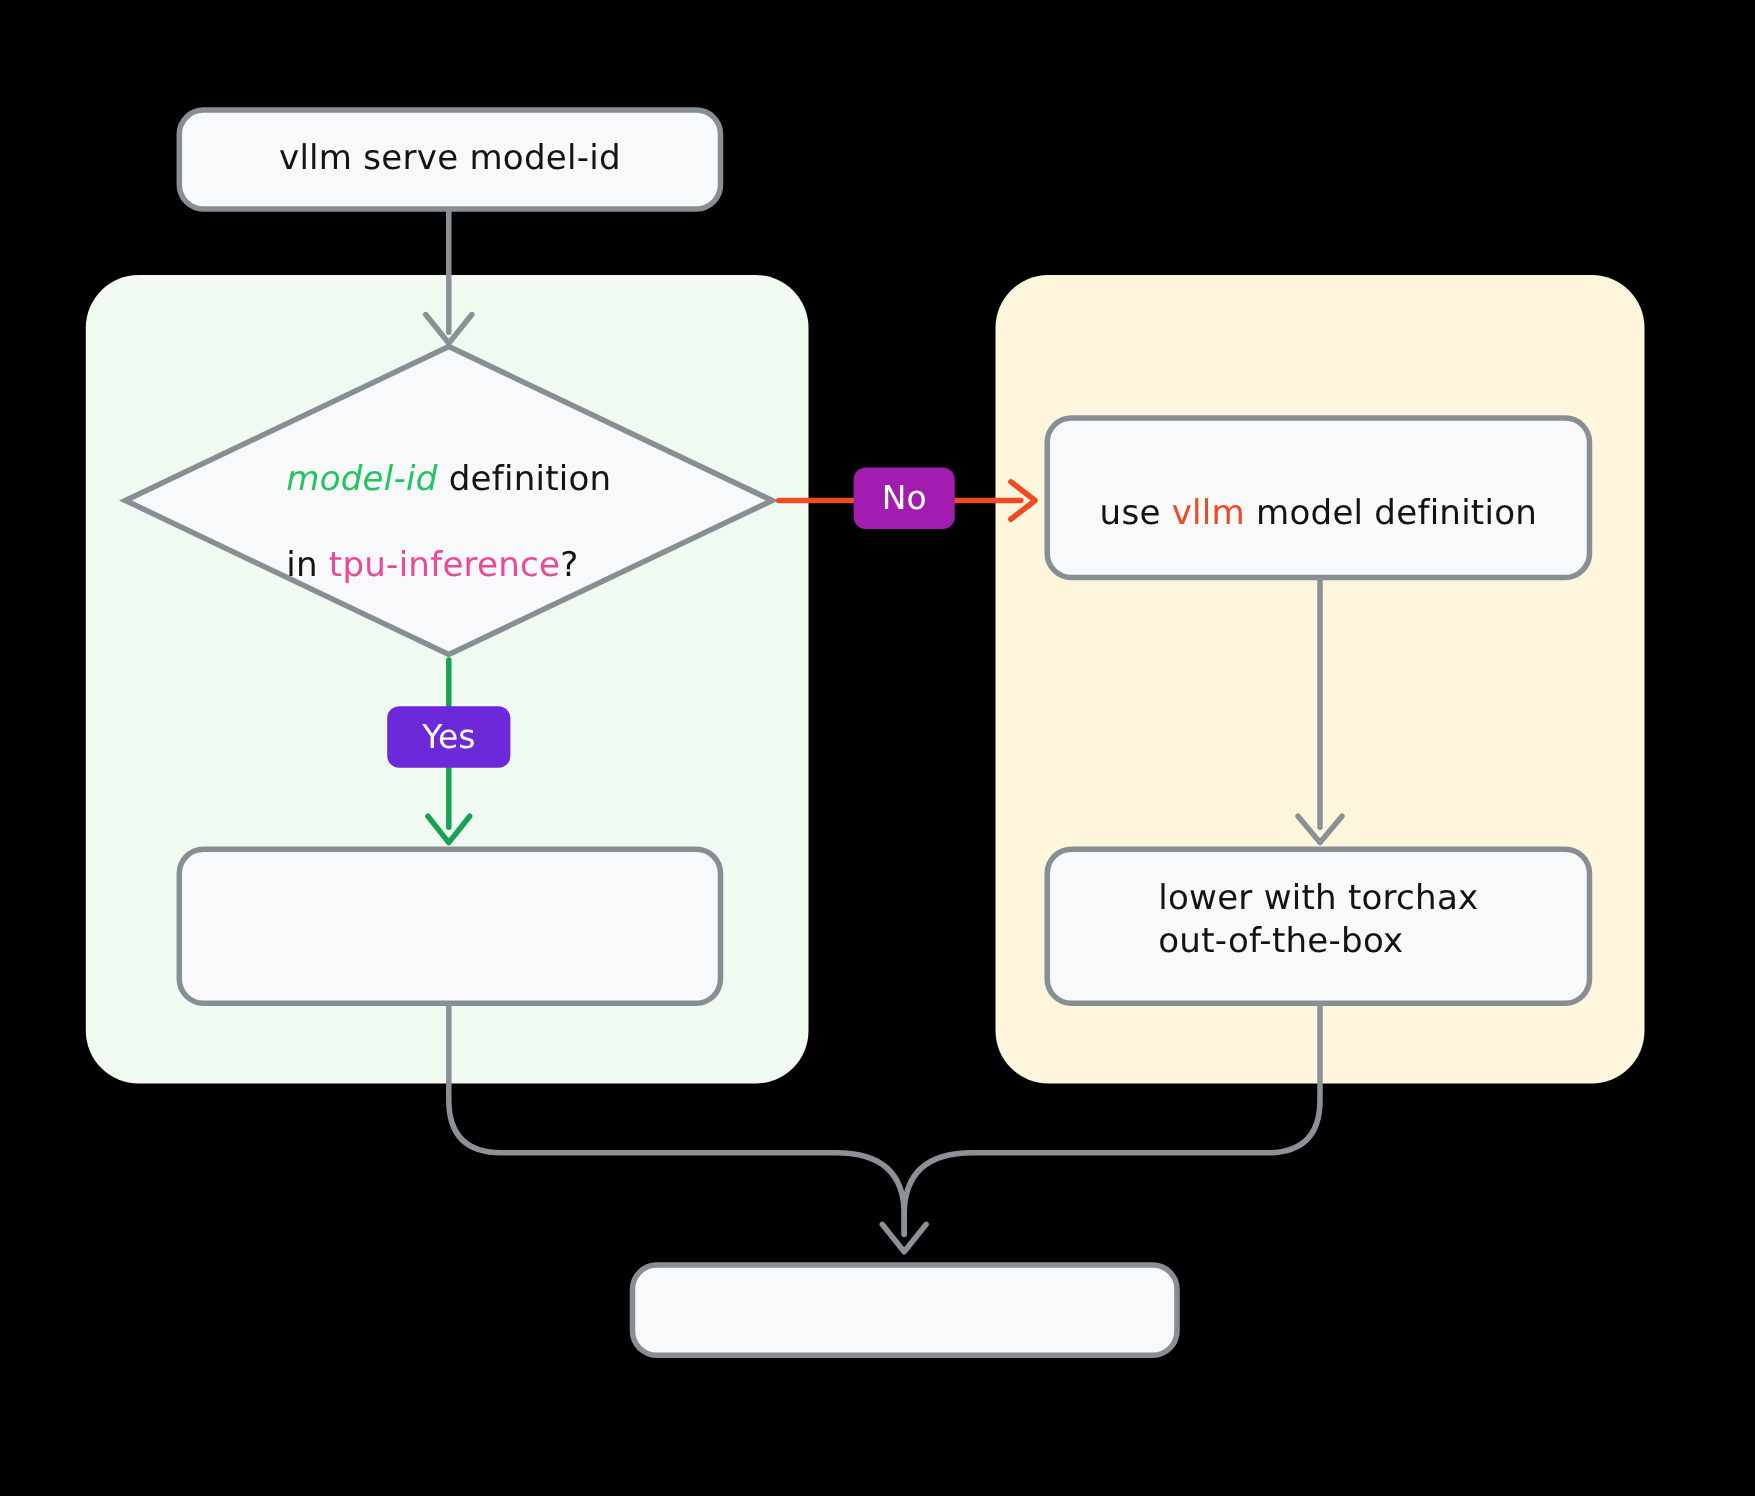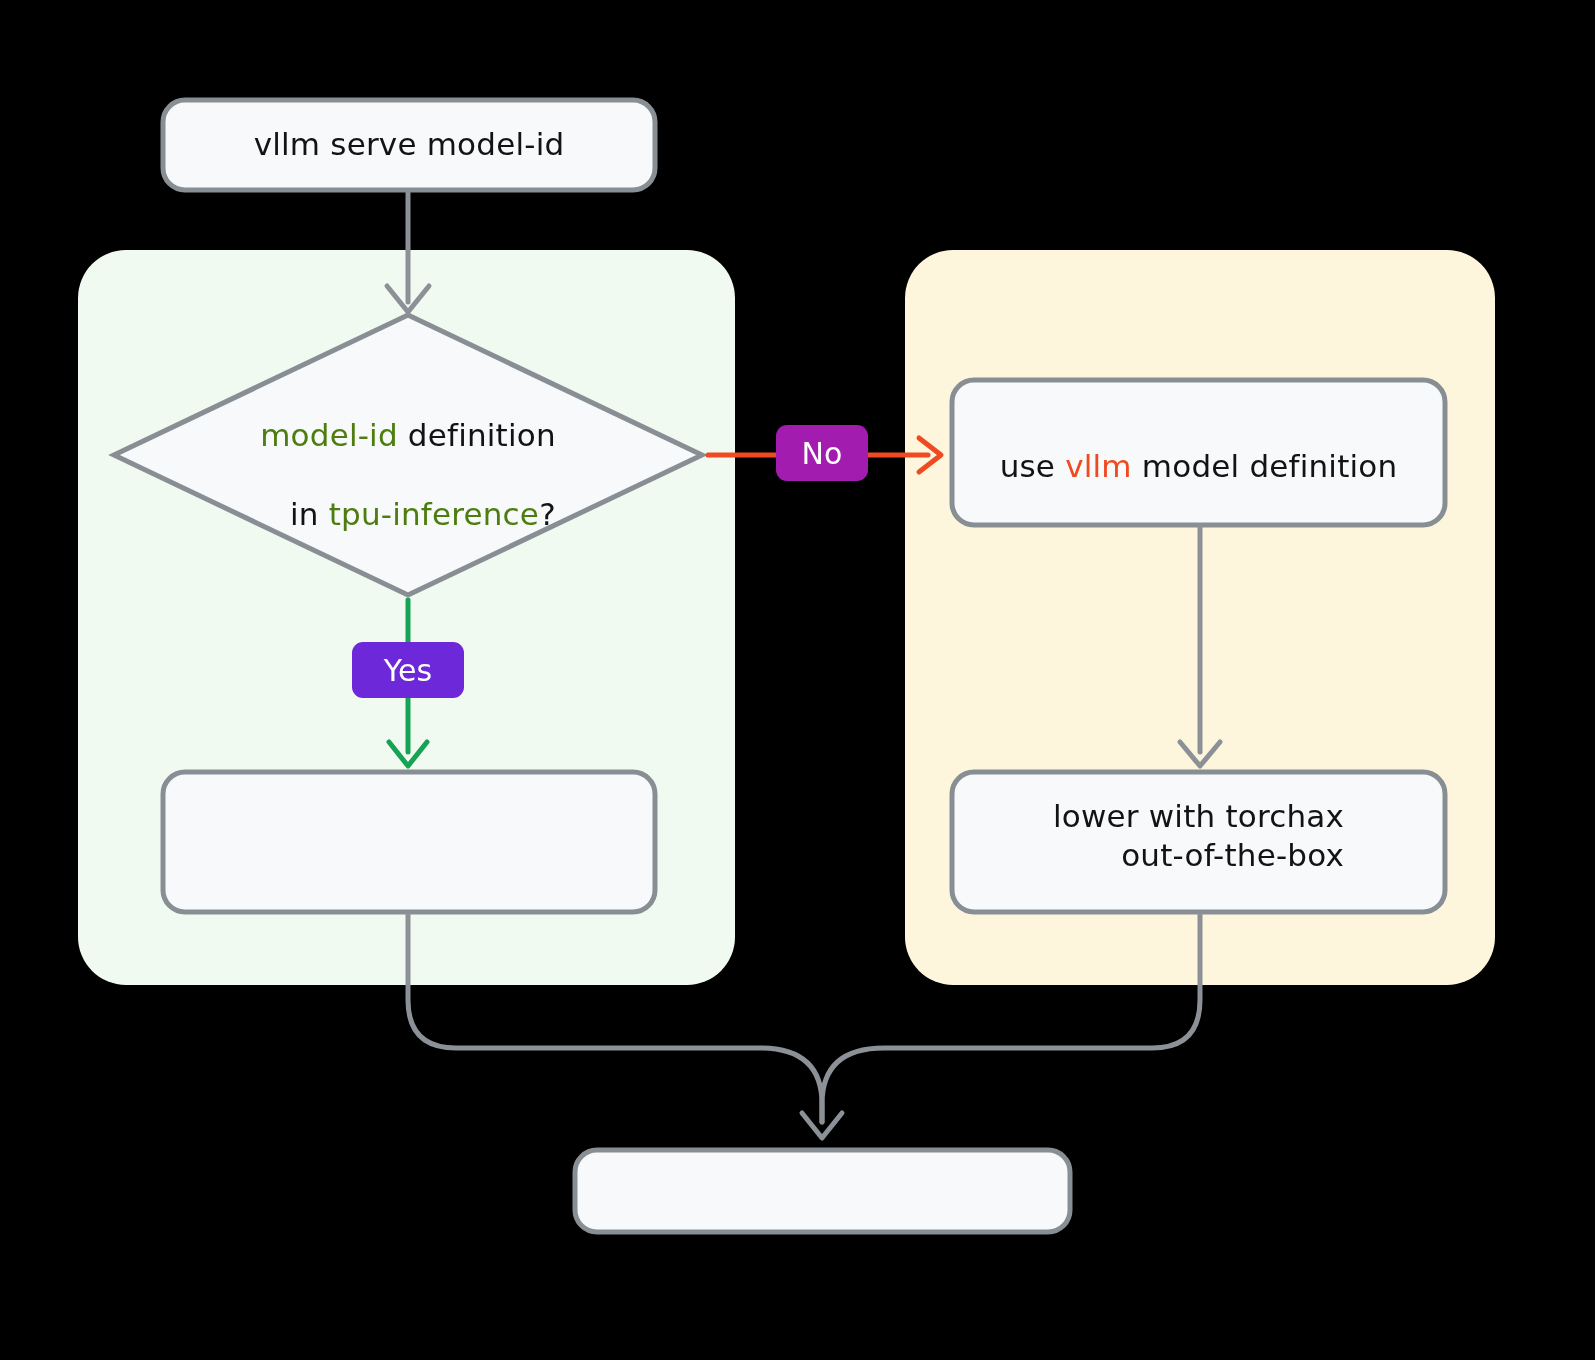--- a/index.html
+++ b/index.html
@@ -58,31 +58,31 @@
   .arrowhead { fill: none; stroke-width: 5; stroke-linecap: round; stroke-linejoin: round; }
   .ah-gray { stroke: #8b9196; }
   .ah-green { stroke: #16a355; }
   .ah-orange { stroke: #ef4a22; }
 
   .label {
     position: absolute;
     display: flex;
     align-items: center;
     justify-content: center;
-    text-align: right;
+    text-align: left;
     color: #111314;
     font-family: "DejaVu Sans", sans-serif;
     font-size: 31px;
     line-height: 1.26;
     letter-spacing: 0.2px;
     white-space: pre-line;
   }
   .label-top { align-items: flex-start; }
-  .kw-blue  { color: #4d7c0f; }
-  .kw-green { color: #4d7c0f; }
+  .kw-blue  { color: #22c55e; font-style: italic; }
+  .kw-green { color: #ec4899; }
   .kw-orange{ color: #f0491f; }
 
   .badge {
     position: absolute;
     display: flex;
     align-items: center;
     justify-content: center;
     color: #ffffff;
     font-family: "DejaVu Sans", sans-serif;
     font-size: 30px;

